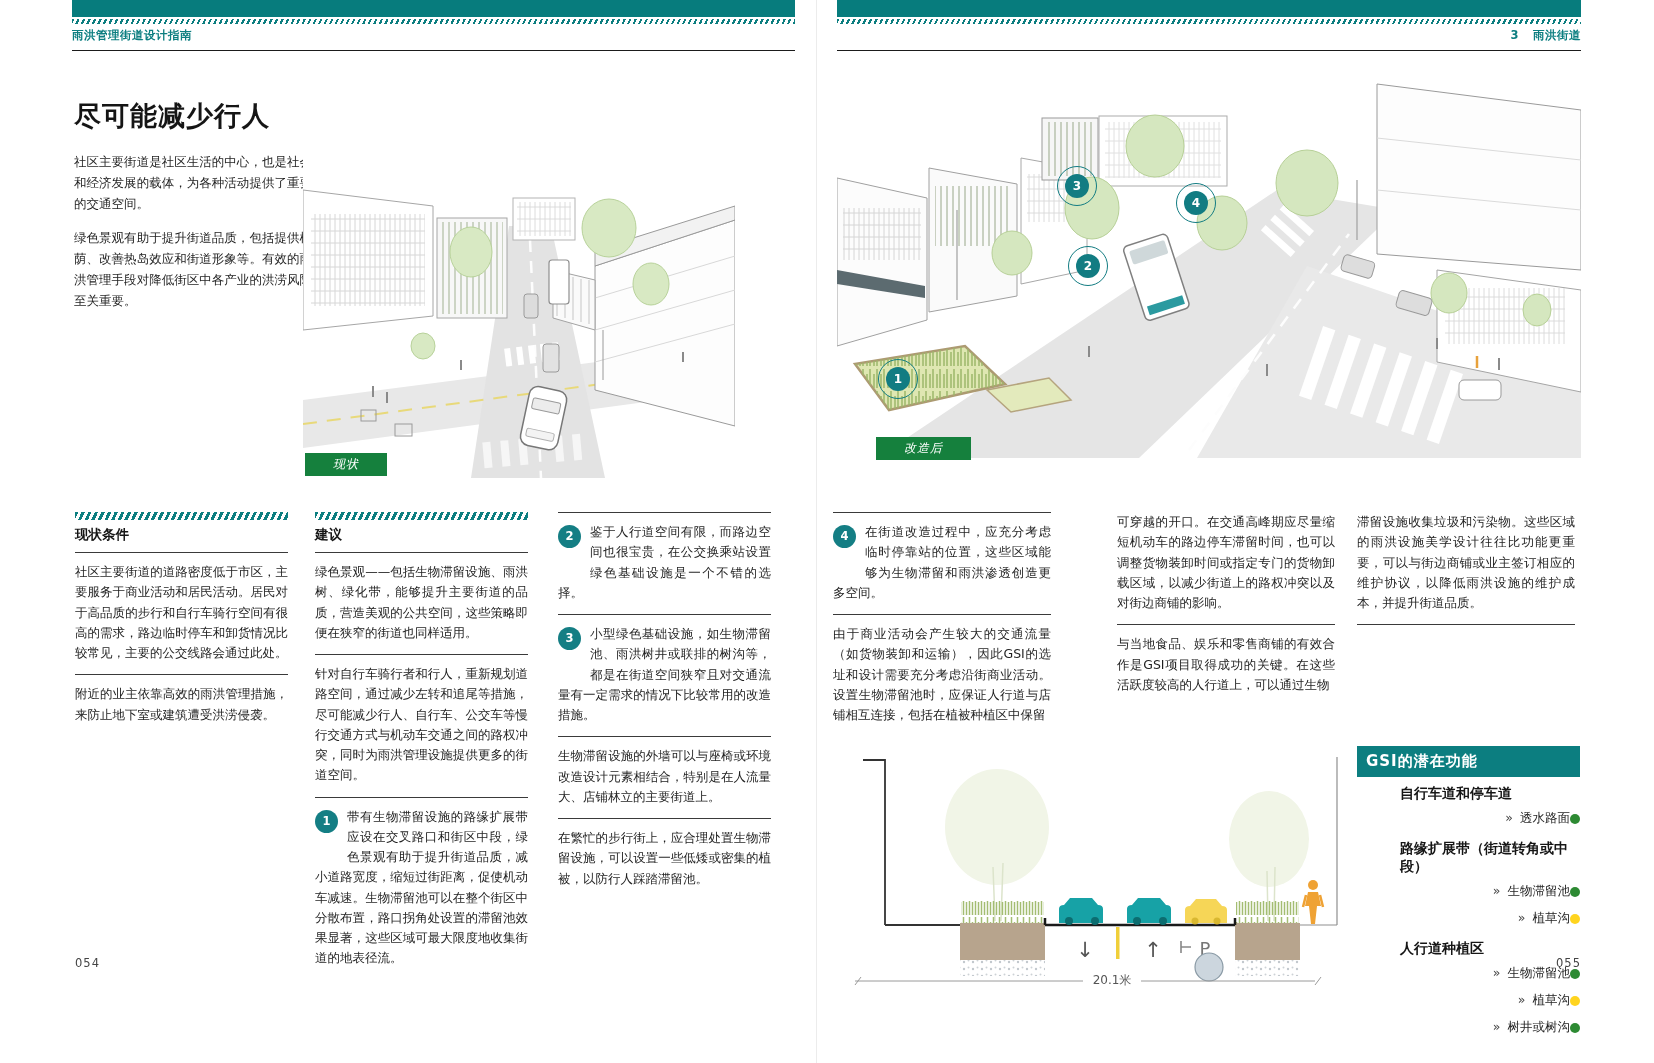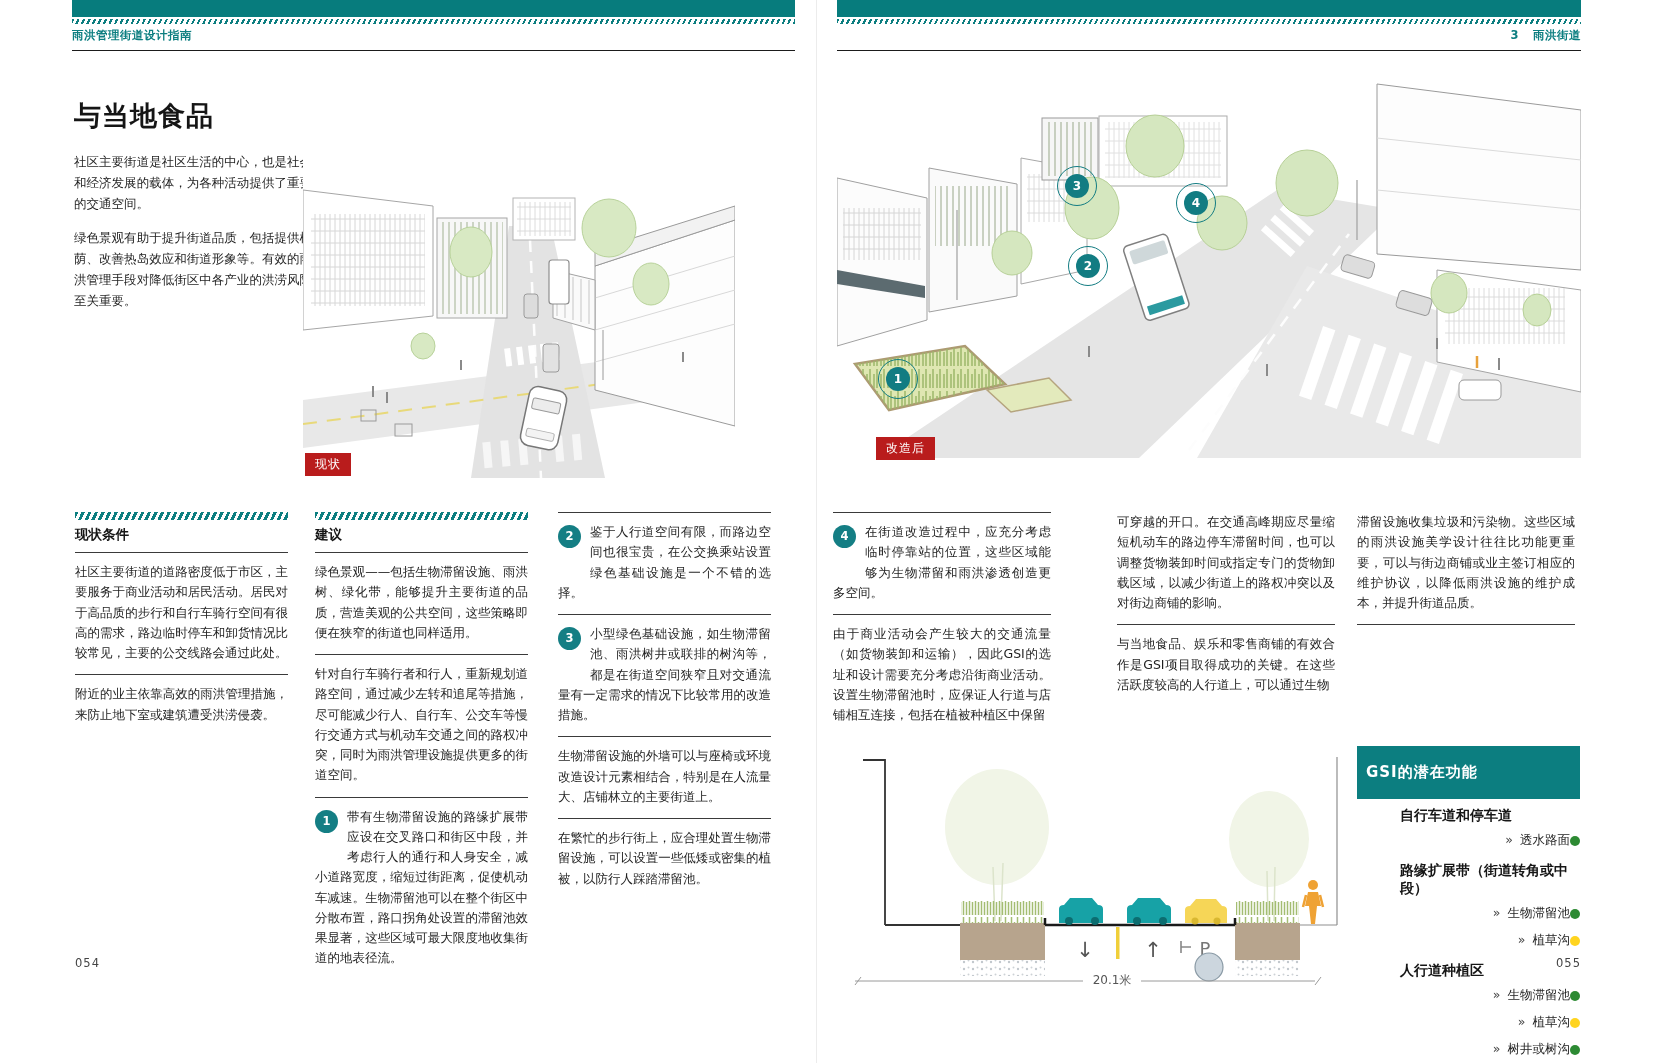--- a/index.html
+++ b/index.html
@@ -18,47 +18,47 @@
   
   .col{font-size:12.5px;}
   .colhatch{height:8px;background:repeating-linear-gradient(115deg,#0c7e80 0 3px,rgba(255,255,255,0) 3px 6px);margin-bottom:6px;}
   .colhead{font-size:13.5px;font-weight:bold;margin:2px 0 8px 0;color:#161616;}
   .rule{border-top:1px solid #3a3a3a;height:0;margin:0;}
   .col p{font-size:12.5px;line-height:1.62;text-align:justify;margin:9px 0 11px 0;}
   .numitem{margin:9px 0 11px 0;line-height:1.62;text-align:justify;}
   .numcircle{float:left;width:23px;height:23px;border-radius:50%;background:#147e84;color:#fff;
              text-align:center;line-height:23px;font-size:11.5px;font-weight:bold;margin:3px 9px 15px 0;}
   
-  .illo-badge{position:absolute;background:#b91c1c;color:#fff;font-size:12px;padding:3px 10px;letter-spacing:1px;}
+  .illo-badge{position:absolute;background:#15803d;color:#fff;font-size:12px;padding:3px 28px;letter-spacing:1px;font-style:italic;}
   
   .marker{position:absolute;width:24px;height:24px;border-radius:50%;background:#127c82;color:#fff;
           font-weight:bold;font-size:12px;line-height:24px;text-align:center;}
   .marker::after{content:"";position:absolute;inset:-8px;border:1.5px solid #127c82;border-radius:50%;}
   
-  .gsi-header{background:#0c7e80;color:#fff;font-weight:bold;font-size:15px;padding:17px 9px;letter-spacing:1px;}
+  .gsi-header{background:#0c7e80;color:#fff;font-weight:bold;font-size:15px;padding:6px 9px;letter-spacing:1px;}
   .gsi-group-heading{font-size:14px;font-weight:bold;color:#161616;padding:8px 0 2px 0;margin-left:43px;}
   .gsi-item{display:flex;justify-content:flex-end;align-items:center;font-size:12.5px;padding:5px 0;}
   .gsi-item .lbl .chev{color:#444;margin-right:7px;}
   .dot{width:10px;height:10px;border-radius:50%;display:inline-block;background:#999;}
   .dot[data-dot="green"]{background:#2d8a33;}
   .dot[data-dot="yellow"]{background:#ffd41f;}
   .pagenum{font-size:11.5px;color:#444;letter-spacing:1px;}
   svg{display:block;}
 </style>
 </head>
 <body>
 
 <div class="sheet">
 
   <div class="abs topbar" style="left:72px;top:0;width:723px;"></div>
   <div class="abs hatchband" style="left:72px;top:19px;width:723px;"></div>
   <div class="abs runhead" style="left:72px;top:28px;">雨洪管理街道设计指南</div>
   <div class="abs headrule" style="left:72px;top:50px;width:723px;"></div>
 
-  <div class="abs pagetitle" style="left:74px;top:98px;">与当地食品</div>
+  <div class="abs pagetitle" style="left:74px;top:98px;">尽可能减少行人</div>
 
   <div class="abs intro" style="left:74px;top:152px;width:238px;">
     <p>社区主要街道是社区生活的中心，也是社会和经济发展的载体，为各种活动提供了重要的交通空间。</p>
     <p>绿色景观有助于提升街道品质，包括提供树荫、改善热岛效应和街道形象等。有效的雨洪管理手段对降低街区中各产业的洪涝风险至关重要。</p>
   </div>
 
   <div class="abs" style="left:303px;top:148px;width:432px;height:330px;">
     <svg width="432" height="330" viewBox="0 0 432 330">
       <defs>
         <pattern id="g1win" width="10" height="12" patternUnits="userSpaceOnUse">
@@ -144,21 +144,21 @@
   <div class="abs col" style="left:315px;top:512px;width:213px;">
     <div class="colhatch"></div>
     <div class="colhead">建议</div>
     <div class="rule"></div>
     <p>绿色景观——包括生物滞留设施、雨洪树、绿化带，能够提升主要街道的品质，营造美观的公共空间，这些策略即便在狭窄的街道也同样适用。</p>
     <div class="rule"></div>
     <p>针对自行车骑行者和行人，重新规划道路空间，通过减少左转和追尾等措施，尽可能减少行人、自行车、公交车等慢行交通方式与机动车交通之间的路权冲突，同时为雨洪管理设施提供更多的街道空间。</p>
     <div class="rule"></div>
     <div class="numitem">
       <span class="numcircle">1</span>
-      <span>带有生物滞留设施的路缘扩展带应设在交叉路口和街区中段，并考虑行人的通行和人身安全，减小道路宽度，缩短过街距离，促使机动车减速。生物滞留池可以在整个街区中分散布置，路口拐角处设置的滞留池效果显著，这些区域可最大限度地收集街道的地表径流。</span>
+      <span>带有生物滞留设施的路缘扩展带应设在交叉路口和街区中段，绿色景观有助于提升街道品质，减小道路宽度，缩短过街距离，促使机动车减速。生物滞留池可以在整个街区中分散布置，路口拐角处设置的滞留池效果显著，这些区域可最大限度地收集街道的地表径流。</span>
     </div>
   </div>
 
   <div class="abs col" style="left:558px;top:512px;width:213px;">
     <div class="rule"></div>
     <div class="numitem">
       <span class="numcircle">2</span>
       <span>鉴于人行道空间有限，而路边空间也很宝贵，在公交换乘站设置绿色基础设施是一个不错的选择。</span>
     </div>
     <div class="rule"></div>

